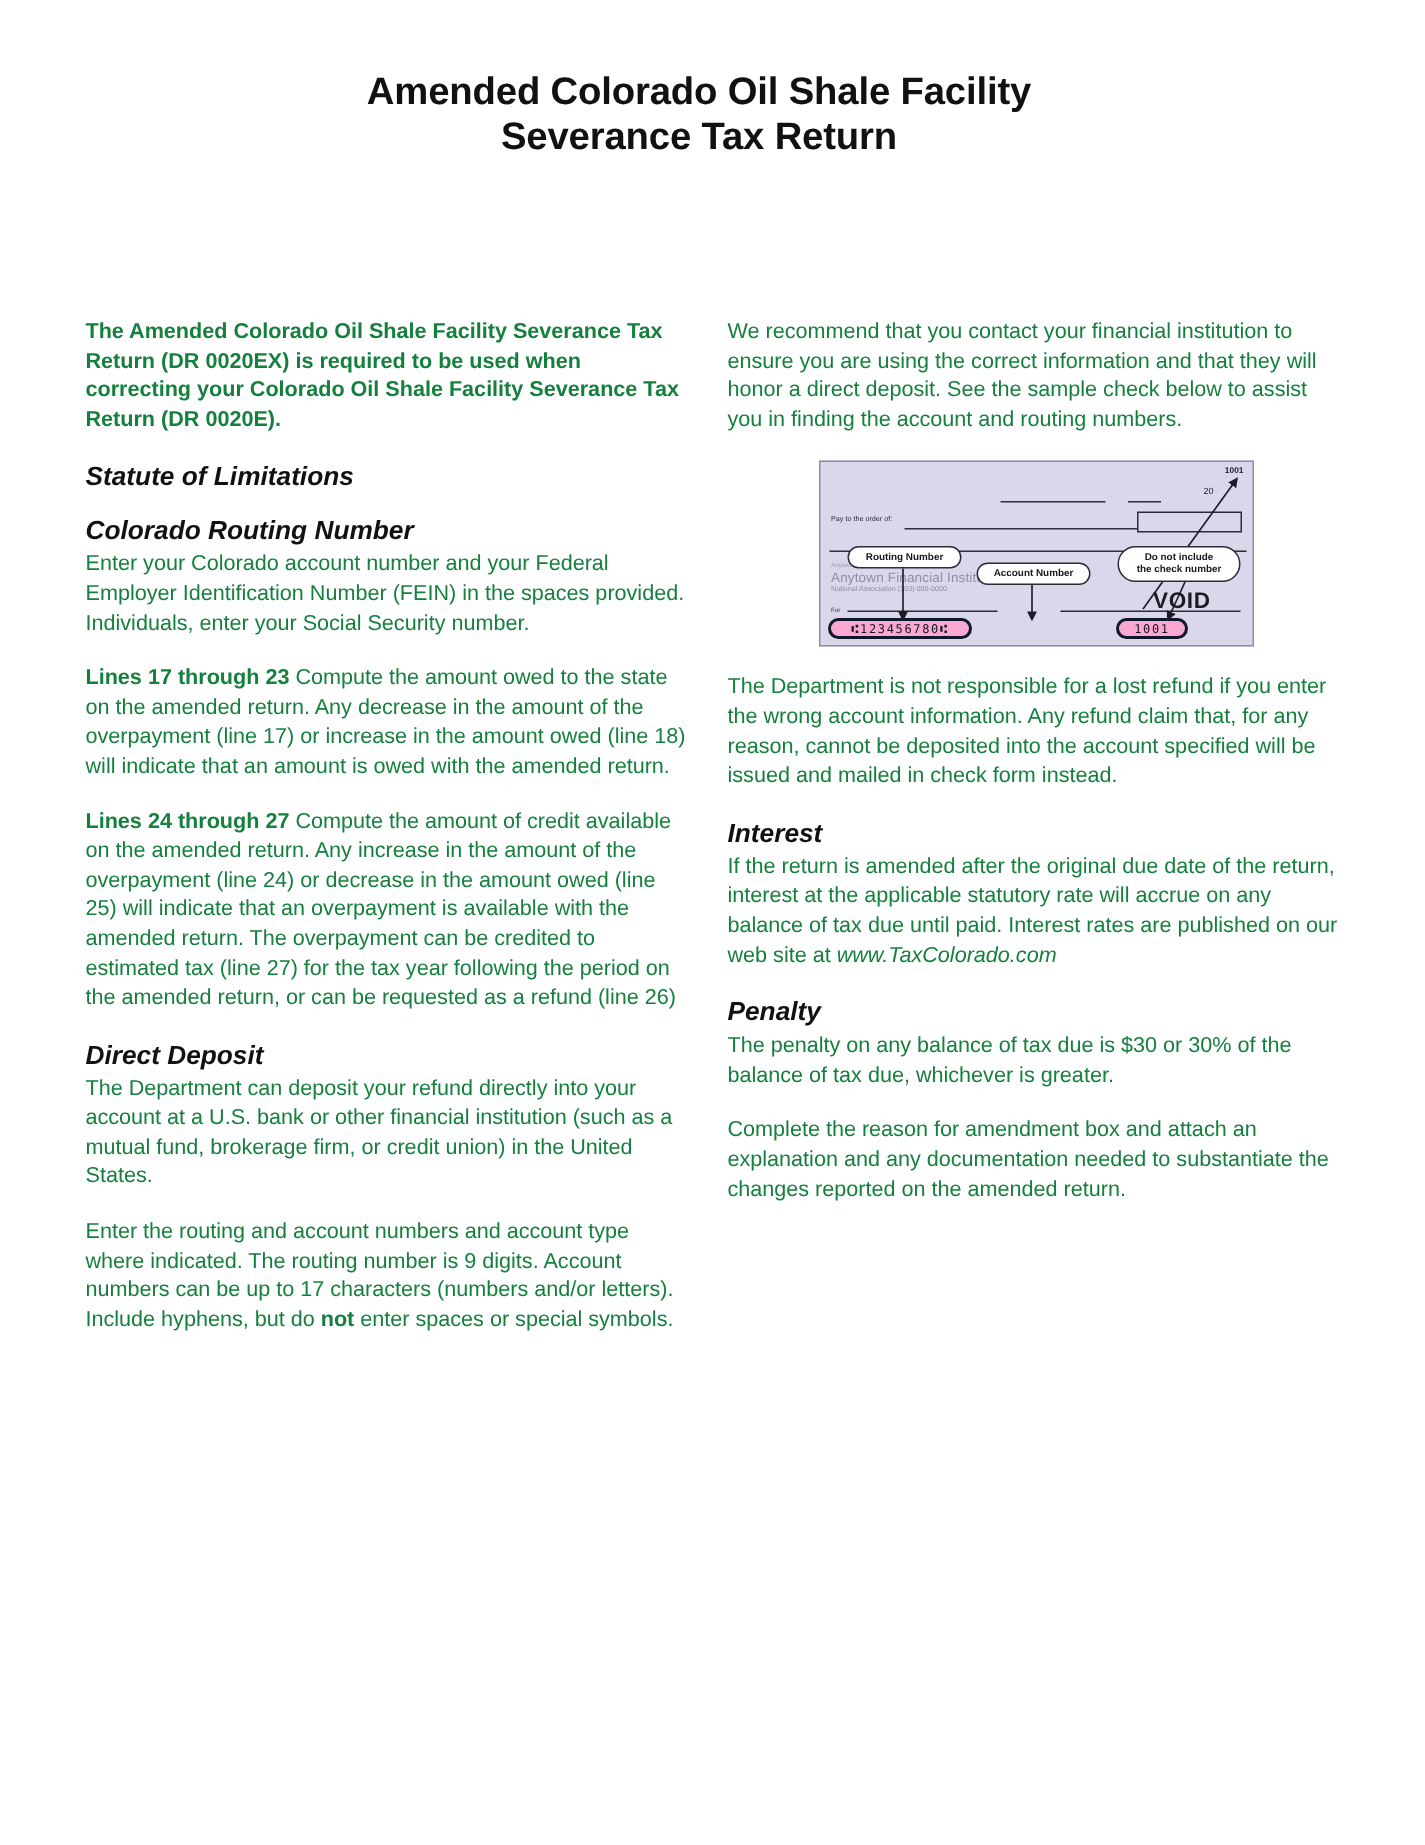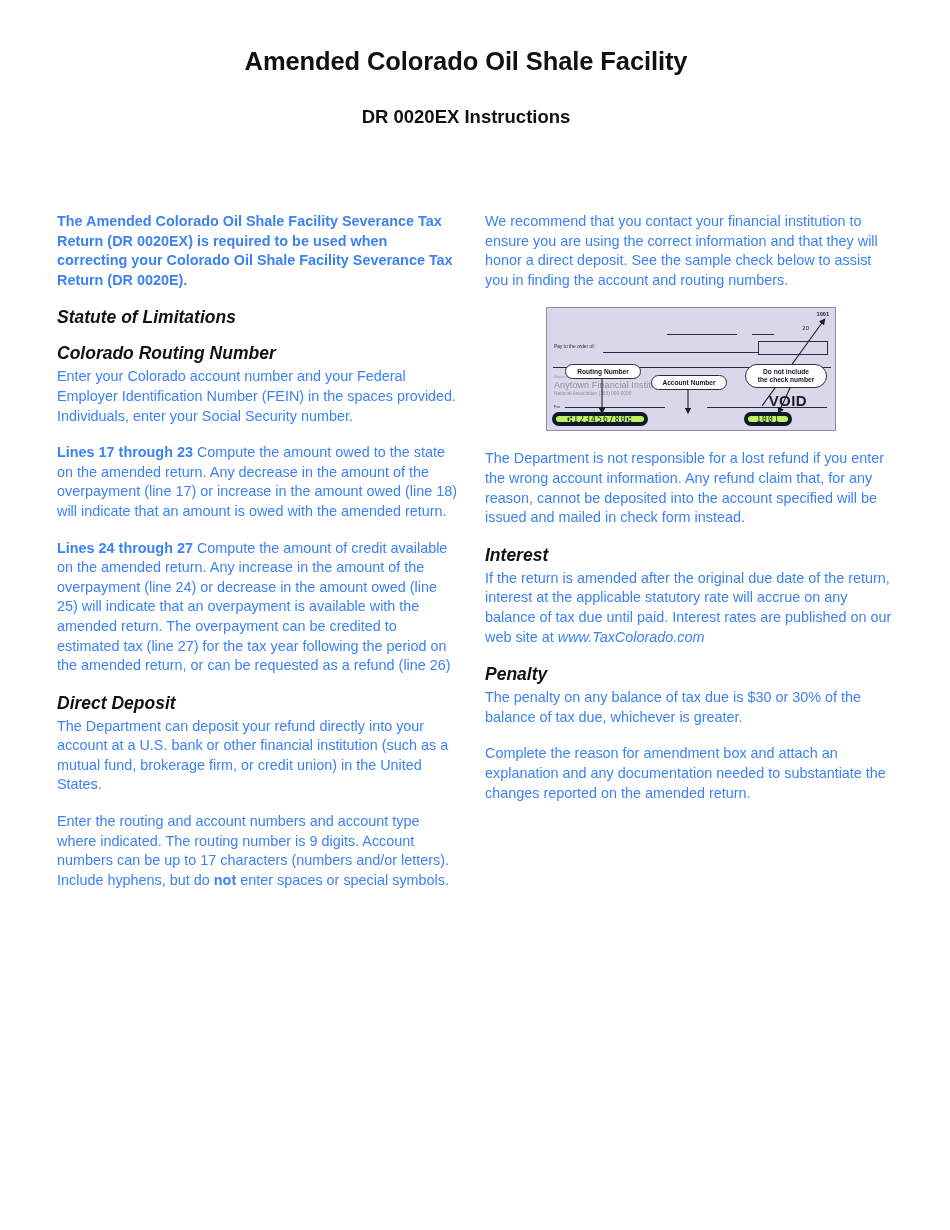--- a/index.html
+++ b/index.html
@@ -57,21 +57,21 @@
   .col {
     width: 404px;
     flex: 0 0 404px;
   }
   .col-right { flex: 0 0 412px; width: 412px; }
 
   p.body {
     margin: 0 0 17px 0;
     font-size: 14.4px;
     line-height: 19.6px;
-    color: #3b82f6;
+    color: #15803d;
     text-align: left;
   }
   p.body.lead {
     font-weight: bold;
   }
 
   h2.sec {
     font-size: 17.5px;
     font-weight: bold;
     margin: 15px 0 3px 0;
@@ -179,32 +179,32 @@
     position: absolute;
     bottom: 3px;
     left: 5px;
     right: 5px;
     height: 16px;
     display: flex;
     align-items: center;
     gap: 4px;
   }
   .micr .grp {
-    border: 4px solid #0f172a;
+    border: 2px solid #0f172a;
     border-radius: 9px;
     height: 14px;
     display: flex;
     align-items: center;
     justify-content: center;
     padding: 0 4px;
     font-family: "DejaVu Sans Mono", monospace;
     font-size: 8px;
     letter-spacing: 1.1px;
     color: #17171f;
-    background: #bef264;
+    background: #f9a8d4;
     box-sizing: border-box;
     white-space: nowrap;
   }
   .micr .grp.routing { flex: 0 0 96px; }
   .micr .grp.account { flex: 0 0 88px; margin-top: 44px; }
   .micr .grp.checkno { flex: 0 0 48px; }
 
   .bubble {
     position: absolute;
     background: #ffffff;
@@ -236,22 +236,22 @@
   }
 </style>
 </head>
 <body>
 
 <div class="page">
 
   <div class="doc-header">
     <div class="doc-title">
       <div>Amended Colorado Oil Shale Facility</div>
+      <div>Severance Tax Return</div>
     </div>
-    <div class="doc-subtitle">DR 0020EX Instructions</div>
   </div>
 
   <div class="columns">
 
     <div class="col">
 
       <p class="body lead">The Amended Colorado Oil Shale Facility Severance Tax Return (DR 0020EX) is required to be used when correcting your Colorado Oil Shale Facility Severance Tax Return (DR 0020E).</p>
 
       <h2 class="sec">Statute of Limitations</h2>
 

